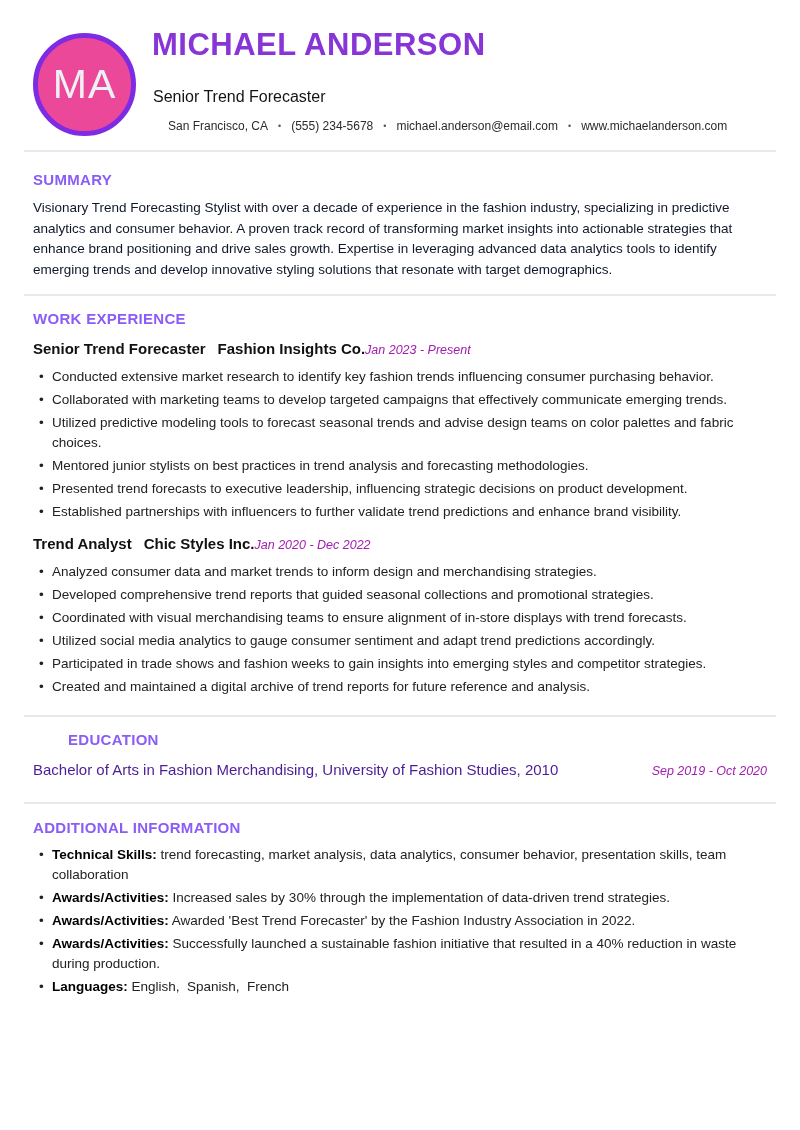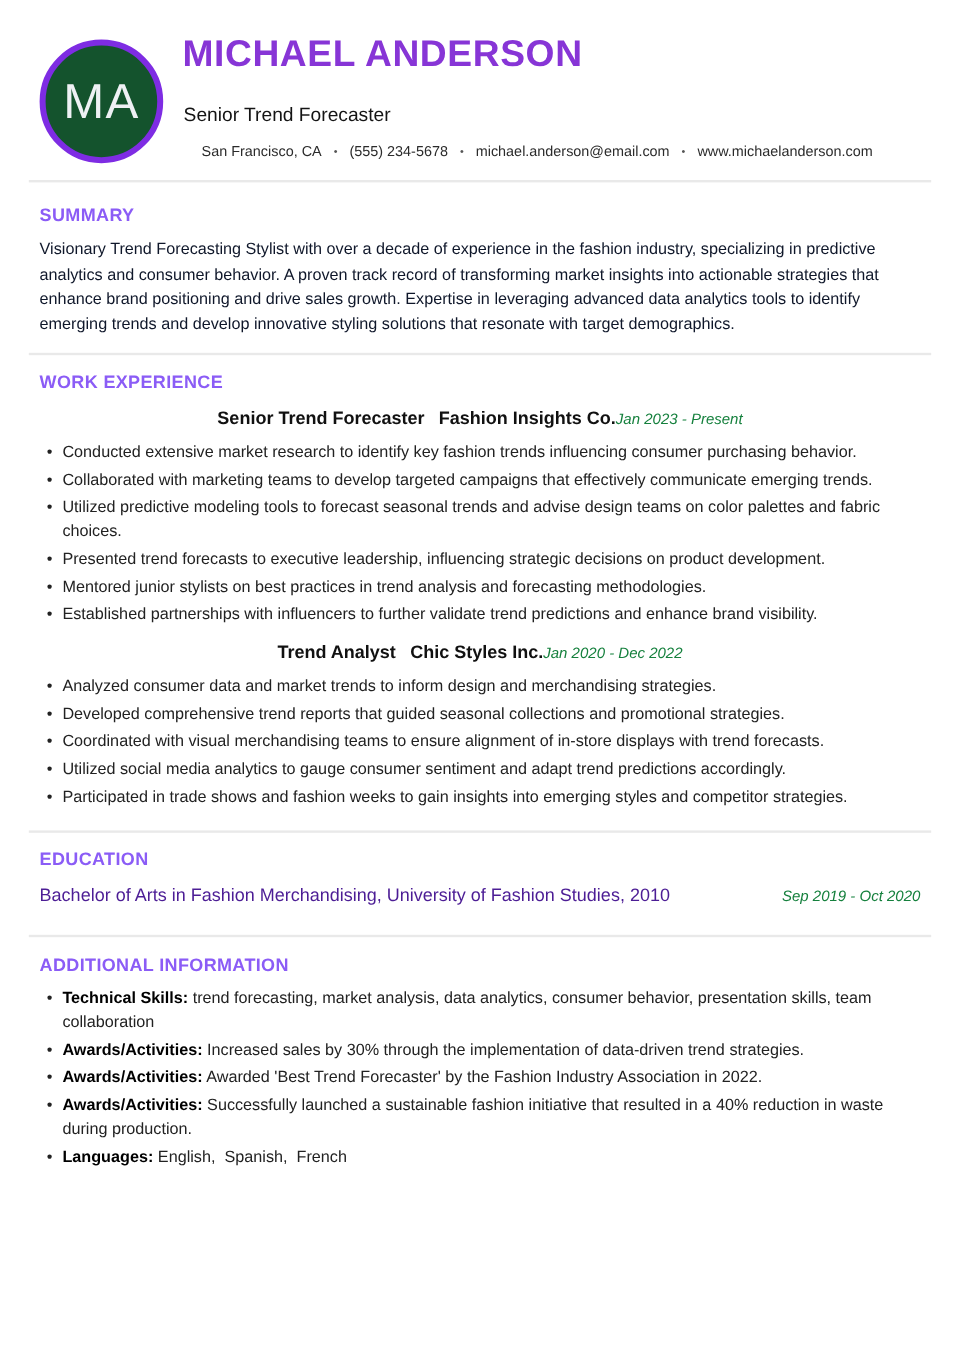--- a/index.html
+++ b/index.html
@@ -11,21 +11,21 @@
     color: #1f1f1f;
     overflow: hidden;
   }
   .page { position: relative; width: 800px; height: 1130px; background: #fff; }
 
   
   header { position: relative; height: 150px; }
   .avatar {
     position: absolute; left: 33px; top: 33px;
     width: 103px; height: 103px; border-radius: 50%;
-    background: #14532d; border: 5px solid #7e2ce3;
+    background: #ec4899; border: 5px solid #7e2ce3;
     display: flex; align-items: center; justify-content: center;
   }
   .initials {
     color: #eef1f4; font-size: 41px; font-weight: 400; letter-spacing: 1px;
   }
   .name {
     position: absolute; left: 152px; top: 27px; margin: 0;
     font-size: 31px; font-weight: 700; letter-spacing: 0.5px;
     color: #8735d6;
   }
@@ -49,36 +49,36 @@
   .divider.after-education  { margin-top: 24px; }
 
   
   section { padding: 0 33px; }
   h2 {
     margin: 0; font-size: 15px; font-weight: 700;
     letter-spacing: 0.3px; color: #8b5cf6;
   }
   .summary-section h2    { margin-top: 19px; }
   .experience-section h2 { margin-top: 14px; }
-  .education-section h2  { margin-top: 14px; }
+  .education-section h2  { margin-top: 14px; margin-left: 35px; }
   .additional-section h2 { margin-top: 15px; }
 
   .summary-text {
     margin: 10px 0 0 0;
     font-size: 13.5px; line-height: 20.5px; color: #0f172a;
   }
 
   .job-header {
-    display: flex; justify-content: center; align-items: baseline;
+    display: flex; justify-content: flex-start; align-items: baseline;
     margin-top: 13px;
   }
   .job-role, .job-company { font-size: 15px; font-weight: 700; color: #111; }
   .job-company { margin-left: 12px; }
   .dates {
-    font-size: 12.5px; font-style: italic; color: #15803d;
+    font-size: 12.5px; font-style: italic; color: #a21caf;
     white-space: nowrap; font-weight: 400;
   }
 
   ul.bullets { list-style: none; margin: 9px 0 0 0; padding: 0; }
   ul.bullets li {
     position: relative; padding-left: 19px; margin-bottom: 3px;
     font-size: 13.5px; line-height: 20px; color: #222;
   }
   ul.bullets li::before {
     content: "\2022"; position: absolute; left: 6px; top: 0;
@@ -125,37 +125,38 @@
     <div class="job-header">
       <div>
         <span class="job-role">Senior Trend Forecaster</span><span class="job-company">Fashion Insights Co.</span>
       </div>
       <span class="dates">Jan 2023 - Present</span>
     </div>
     <ul class="bullets">
       <li>Conducted extensive market research to identify key fashion trends influencing consumer purchasing behavior.</li>
       <li>Collaborated with marketing teams to develop targeted campaigns that effectively communicate emerging trends.</li>
       <li>Utilized predictive modeling tools to forecast seasonal trends and advise design teams on color palettes and fabric choices.</li>
+      <li>Mentored junior stylists on best practices in trend analysis and forecasting methodologies.</li>
       <li>Presented trend forecasts to executive leadership, influencing strategic decisions on product development.</li>
-      <li>Mentored junior stylists on best practices in trend analysis and forecasting methodologies.</li>
       <li>Established partnerships with influencers to further validate trend predictions and enhance brand visibility.</li>
     </ul>
 
     <div class="job-header">
       <div>
         <span class="job-role">Trend Analyst</span><span class="job-company">Chic Styles Inc.</span>
       </div>
       <span class="dates">Jan 2020 - Dec 2022</span>
     </div>
     <ul class="bullets">
       <li>Analyzed consumer data and market trends to inform design and merchandising strategies.</li>
       <li>Developed comprehensive trend reports that guided seasonal collections and promotional strategies.</li>
       <li>Coordinated with visual merchandising teams to ensure alignment of in-store displays with trend forecasts.</li>
       <li>Utilized social media analytics to gauge consumer sentiment and adapt trend predictions accordingly.</li>
       <li>Participated in trade shows and fashion weeks to gain insights into emerging styles and competitor strategies.</li>
+      <li>Created and maintained a digital archive of trend reports for future reference and analysis.</li>
     </ul>
   </section>
 
   <hr class="divider after-experience">
 
   <section class="education-section">
     <h2>EDUCATION</h2>
     <div class="edu-row">
       <span class="degree">Bachelor of Arts in Fashion Merchandising, University of Fashion Studies, 2010</span>
       <span class="dates">Sep 2019 - Oct 2020</span>

